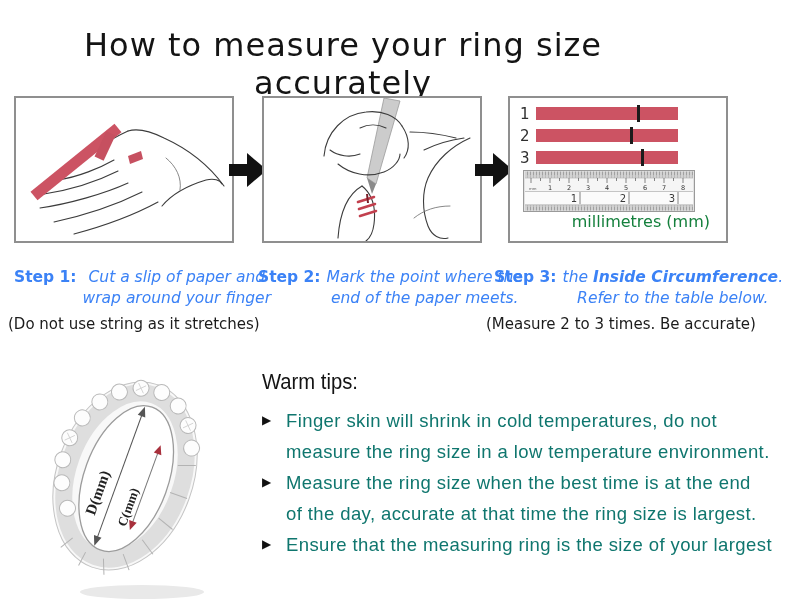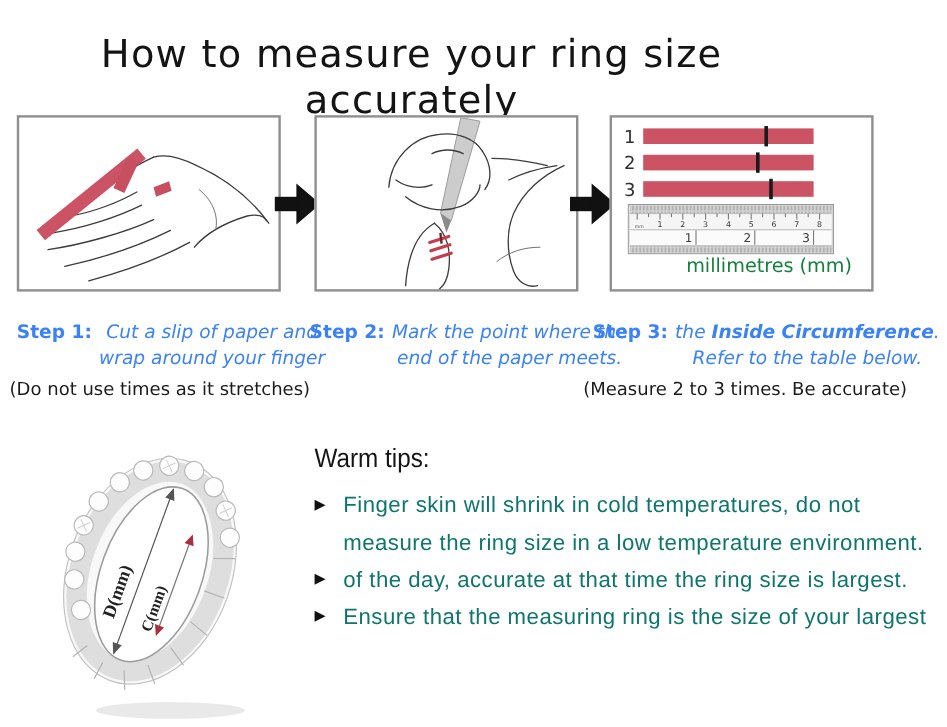--- a/index.html
+++ b/index.html
@@ -226,21 +226,21 @@
   </div>
 
   <div class="caption cap3">
     <span class="step-label">Step 3:</span>
     <span class="cap-text">
       <span class="cap-line"><span>the </span><b>Inside Circumference</b><span>.</span></span>
       <span class="cap-line">Refer to the table below.</span>
     </span>
   </div>
 
-  <div class="note note1">(Do not use times as it stretches)</div>
+  <div class="note note1">(Do not use string as it stretches)</div>
   <div class="note note3">(Measure 2 to 3 times. Be accurate)</div>
 
   <div class="ring-figure">
     <svg width="252" height="242" viewBox="0 0 252 242">
       <ellipse cx="142" cy="228" rx="62" ry="7" fill="#e9e9e9"></ellipse>
       <g transform="rotate(20 125 112)">
         <ellipse cx="125" cy="112" rx="68" ry="97" fill="#f8f8f8" stroke="#c4c4c4" stroke-width="1"></ellipse>
         <ellipse cx="125" cy="112" rx="57" ry="86" fill="none" stroke="#dedede" stroke-width="17"></ellipse>
 
         <g stroke="#b3b3b3" stroke-width="1" fill="none">
@@ -295,20 +295,21 @@
       <span class="bullet-marker">▶</span>
       <span class="bullet-lines">
         <span class="bullet-line">Finger skin will shrink in cold temperatures, do not</span>
         <span class="bullet-line">measure the ring size in a low temperature environment.</span>
       </span>
     </div>
 
     <div class="bullet">
       <span class="bullet-marker">▶</span>
       <span class="bullet-lines">
+        <span class="bullet-line">Measure the ring size when the best time is at the end</span>
         <span class="bullet-line">of the day, accurate at that time the ring size is largest.</span>
       </span>
     </div>
 
     <div class="bullet">
       <span class="bullet-marker">▶</span>
       <span class="bullet-lines">
         <span class="bullet-line">Ensure that the measuring ring is the size of your largest</span>
       </span>
     </div>

